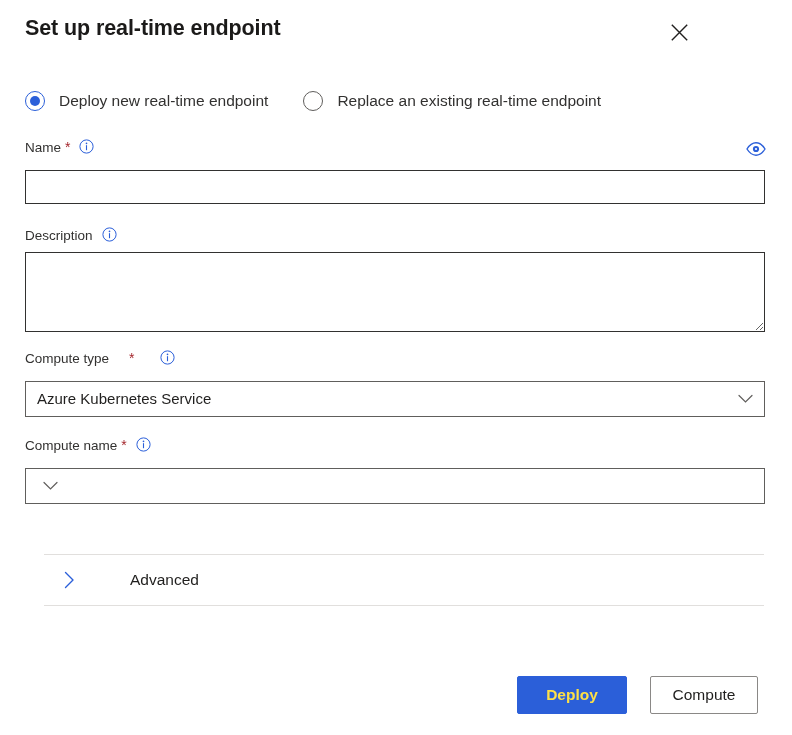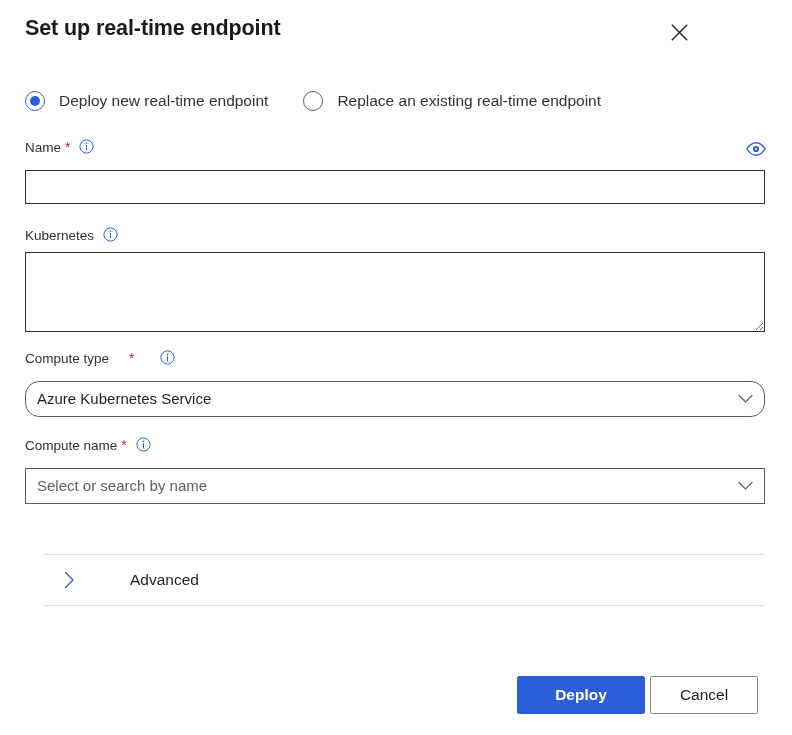--- a/index.html
+++ b/index.html
@@ -201,21 +201,21 @@
     align-items: center;
     justify-content: center;
   }
 
   
   .blk-name-label   { position: absolute; left: 25px; top: 139px; }
   .blk-name-input   { position: absolute; left: 25px; top: 170px; }
   .blk-desc-label   { position: absolute; left: 25px; top: 227px; }
   .blk-desc-input   { position: absolute; left: 25px; top: 252px; }
   .blk-ctype-label  { position: absolute; left: 25px; top: 350px; gap: 16px; }
-  .blk-ctype-dd     { position: absolute; left: 25px; top: 381px; border-radius: 14px; }
+  .blk-ctype-dd     { position: absolute; left: 25px; top: 381px; }
   .blk-cname-label  { position: absolute; left: 25px; top: 437px; }
   .blk-cname-dd     { position: absolute; left: 25px; top: 468px; }
 
   
   .advanced {
     position: absolute;
     left: 44px;
     top: 554px;
     width: 720px;
     border-top: 1px solid #e1dfdd;
@@ -258,24 +258,24 @@
     font-size: 15.5px;
     cursor: pointer;
     border-radius: 2px;
     display: flex;
     align-items: center;
     justify-content: center;
     padding: 0;
   }
   .btn-primary {
     left: 517px;
-    width: 128px;
+    width: 110px;
     background: #2b5fd9;
     border: 1px solid #2b5fd9;
-    color: #ffffff;
+    color: #fde047;
     font-weight: 600;
   }
   .btn-secondary {
     left: 650px;
     width: 108px;
     background: #ffffff;
     border: 1px solid #8a8886;
     color: #201f1e;
     font-weight: 400;
   }
@@ -324,21 +324,21 @@
     <span>
       <svg width="20" height="14" viewBox="0 0 20 14" aria-hidden="true">
         <path d="M1 7 C4 2.2 7 0.8 10 0.8 C13 0.8 16 2.2 19 7 C16 11.8 13 13.2 10 13.2 C7 13.2 4 11.8 1 7 Z" fill="none" stroke="#2b5fd9" stroke-width="1.4"></path>
         <circle cx="10" cy="7" r="3.1" fill="#2b5fd9"></circle>
         <circle cx="10" cy="7" r="1.1" fill="#ffffff"></circle>
       </svg>
     </span>
   </button>
 
   <div class="field-label blk-desc-label">
-    <span>Kubernetes</span>
+    <span>Description</span>
     <span class="info-icon">
       <svg width="15" height="15" viewBox="0 0 15 15" aria-hidden="true">
         <circle cx="7.5" cy="7.5" r="6.6" fill="none" stroke="#2b5fd9" stroke-width="1"></circle>
         <circle cx="7.5" cy="4.3" r="0.85" fill="#2b5fd9"></circle>
         <rect x="6.95" y="6.2" width="1.1" height="5" fill="#2b5fd9"></rect>
       </svg>
     </span>
   </div>
   <textarea class="text-area blk-desc-input" placeholder="" style=""></textarea>
 
@@ -367,35 +367,34 @@
     <span class="req-star">*</span>
     <span class="info-icon">
       <svg width="15" height="15" viewBox="0 0 15 15" aria-hidden="true">
         <circle cx="7.5" cy="7.5" r="6.6" fill="none" stroke="#2b5fd9" stroke-width="1"></circle>
         <circle cx="7.5" cy="4.3" r="0.85" fill="#2b5fd9"></circle>
         <rect x="6.95" y="6.2" width="1.1" height="5" fill="#2b5fd9"></rect>
       </svg>
     </span>
   </div>
   <div class="dropdown blk-cname-dd">
-    <span class="dropdown-value placeholder">Select or search by name</span>
     <span class="chev-down">
       <svg width="15" height="10" viewBox="0 0 15 10" aria-hidden="true">
         <path d="M1 1.5 L7.5 8 L14 1.5" fill="none" stroke="#605e5c" stroke-width="1.2" stroke-linecap="round"></path>
       </svg>
     </span>
   </div>
 
   <div class="advanced">
     <span class="adv-chevron">
       <svg width="11" height="18" viewBox="0 0 11 18" aria-hidden="true">
         <path d="M1.5 1.5 L9 9 L1.5 16.5" fill="none" stroke="#2b5fd9" stroke-width="1.4" stroke-linecap="round" stroke-linejoin="round"></path>
       </svg>
     </span>
     <span class="adv-label">Advanced</span>
   </div>
 
   <div class="footer">
     <button class="btn btn-primary">Deploy</button>
-    <button class="btn btn-secondary">Cancel</button>
+    <button class="btn btn-secondary">Compute</button>
   </div>
 
 </div>
 
 </body></html>

